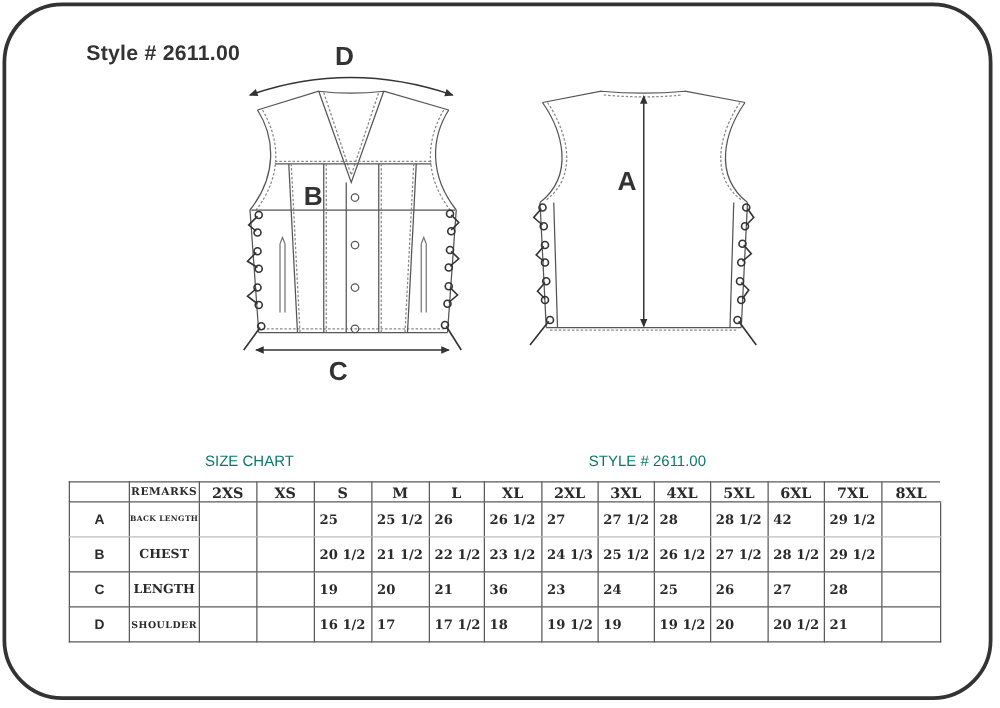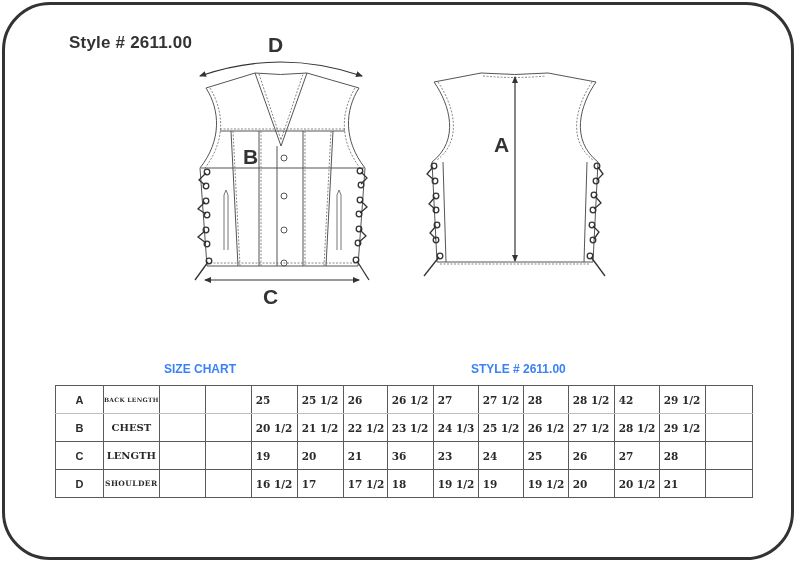--- a/index.html
+++ b/index.html
@@ -7,21 +7,21 @@
   .frame {
     position: absolute; left: 2px; top: 2px; width: 792px; height: 558px;
     border: 3px solid #333333; border-radius: 48px; box-sizing: border-box;
   }
   .style-title {
     position: absolute; left: 69px; top: 33px; font-size: 17px; font-weight: bold; color: #333333;
     font-family: "Liberation Sans", sans-serif; letter-spacing: 0.2px;
   }
   .drawing { position: absolute; left: 0; top: 0; }
   .chart-label {
-    position: absolute; font-size: 12px; font-weight: bold; color: #3b82f6;
+    position: absolute; font-size: 12px; font-weight: normal; color: #0f766e;
     font-family: "Liberation Sans", sans-serif;
     text-align: center;
   }
   .size-chart-label { left: 164px; top: 362px; }
   .style-label { left: 471px; top: 362px; }
 
   table.size-table {
     position: absolute; left: 55px; top: 385px;
     border-collapse: collapse; table-layout: fixed;
     font-family: "DejaVu Serif", serif; color: #2a2a2a;
@@ -200,20 +200,37 @@
     <col style="width:46px">
       <col style="width:45px">
       <col style="width:45px">
     <col style="width:45px">
       <col style="width:46px">
       <col style="width:45px">
     <col style="width:46px">
       <col style="width:47px">
   </colgroup>
   <tbody>
+      <tr class="hdr">
+    <td class="corner" style="border-top:1.5px solid #5a5a5a;border-left:1.5px solid #5a5a5a;"></td>
+    <td class="remarks-h">REMARKS</td>
+    <td>2XS</td>
+    <td>XS</td>
+    <td>S</td>
+    <td>M</td>
+    <td>L</td>
+    <td>XL</td>
+    <td>2XL</td>
+    <td>3XL</td>
+    <td>4XL</td>
+    <td>5XL</td>
+    <td>6XL</td>
+    <td>7XL</td>
+    <td class="last-h">8XL</td>
+  </tr>
 
   <tr class="row row-a">
     <td class="letter">A</td>
     <td class="remark small">BACK LENGTH</td>
     <td></td>
     <td></td>
     <td>25</td>
     <td>25 1/2</td>
     <td>26</td>
     <td>26 1/2</td>

